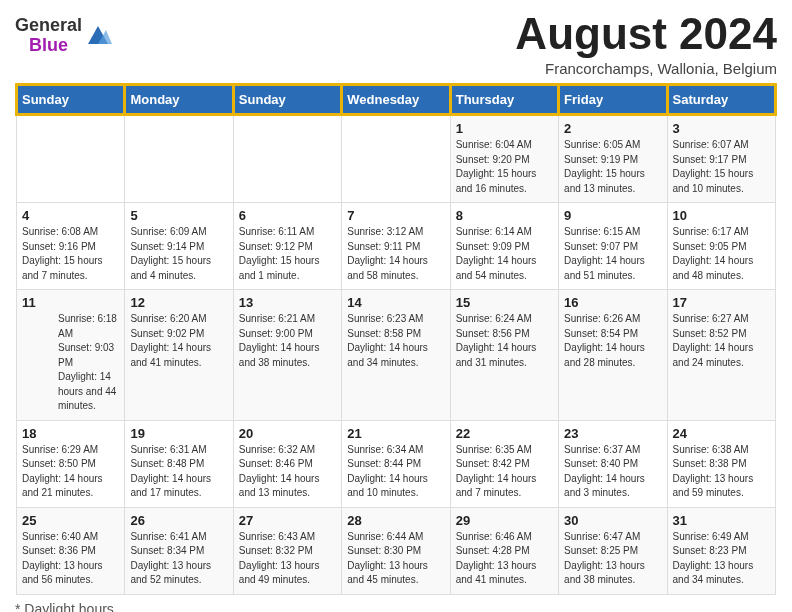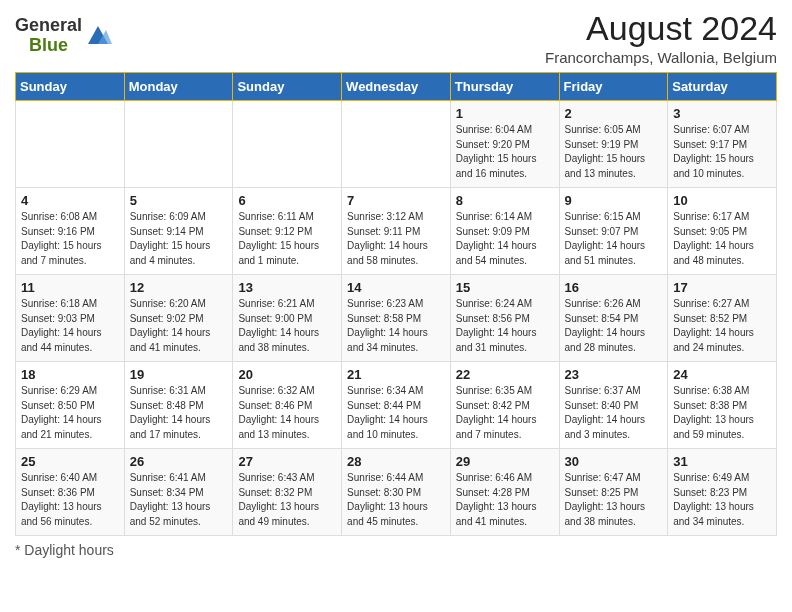--- a/index.html
+++ b/index.html
@@ -21,53 +21,53 @@
       align-items: center;
       margin-top: 6px;
       text-align: center;
     }
     .logo-text {
       font-size: 18px;
       font-weight: bold;
       line-height: 1.1;
     }
     .logo-text .general { color: #333; }
-    .logo-text .blue { color: #4d7c0f; }
+    .logo-text .blue { color: #a21caf; }
     .logo-icon {
       width: 28px;
       height: 28px;
       margin-left: 2px;
     }
     .title-block {
       text-align: right;
     }
     .month-title {
-      font-size: 34px;
-      font-weight: normal;
+      font-size: 44px;
+      font-weight: bold;
       color: #222;
       line-height: 1.1;
     }
     .location-subtitle {
       font-size: 15px;
       color: #444;
       margin-top: 2px;
     }
     table {
       width: 100%;
       border-collapse: collapse;
       table-layout: fixed;
     }
     thead th {
       background-color: #2a6cb5;
       color: #fff;
       font-size: 13px;
       font-weight: bold;
       padding: 6px 4px;
       text-align: left;
-      border: 1px solid #eab308;
+      border: 3px solid #eab308;
     }
     tbody tr {
       border-bottom: 1px solid #ccc;
     }
     tbody td {
       vertical-align: top;
       padding: 5px 5px 6px 5px;
       font-size: 10.5px;
       color: #222;
       border: 1px solid #ddd;
@@ -197,21 +197,21 @@
         <td>
           <span class="day-number">10</span>
           <div class="day-info" style="white-space: pre-line;">Sunrise: 6:17 AM
 Sunset: 9:05 PM
 Daylight: 14 hours and 48 minutes.</div>
         </td>
       </tr>
       <tr>
         <td>
           <span class="day-number">11</span>
-          <div class="day-info" style="white-space: pre-line;">Sunrise: 6:18 AM
+          <div class="day-info" style="white-space: pre-line; margin-left: 36px;">Sunrise: 6:18 AM
 Sunset: 9:03 PM
 Daylight: 14 hours and 44 minutes.</div>
         </td>
         <td>
           <span class="day-number">12</span>
           <div class="day-info" style="white-space: pre-line;">Sunrise: 6:20 AM
 Sunset: 9:02 PM
 Daylight: 14 hours and 41 minutes.</div>
         </td>
         <td>

